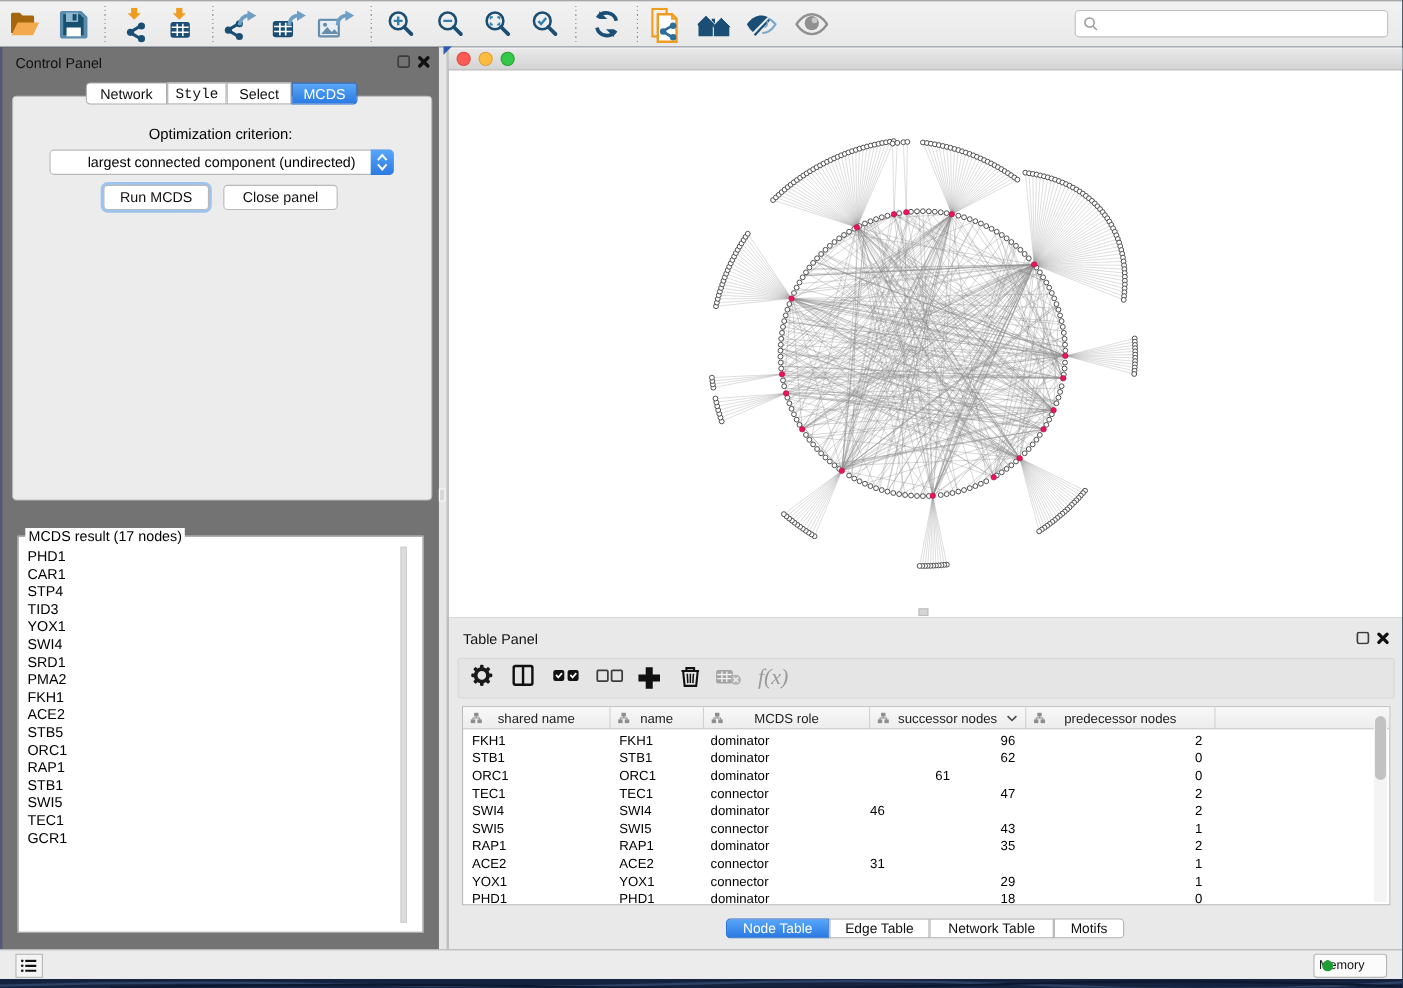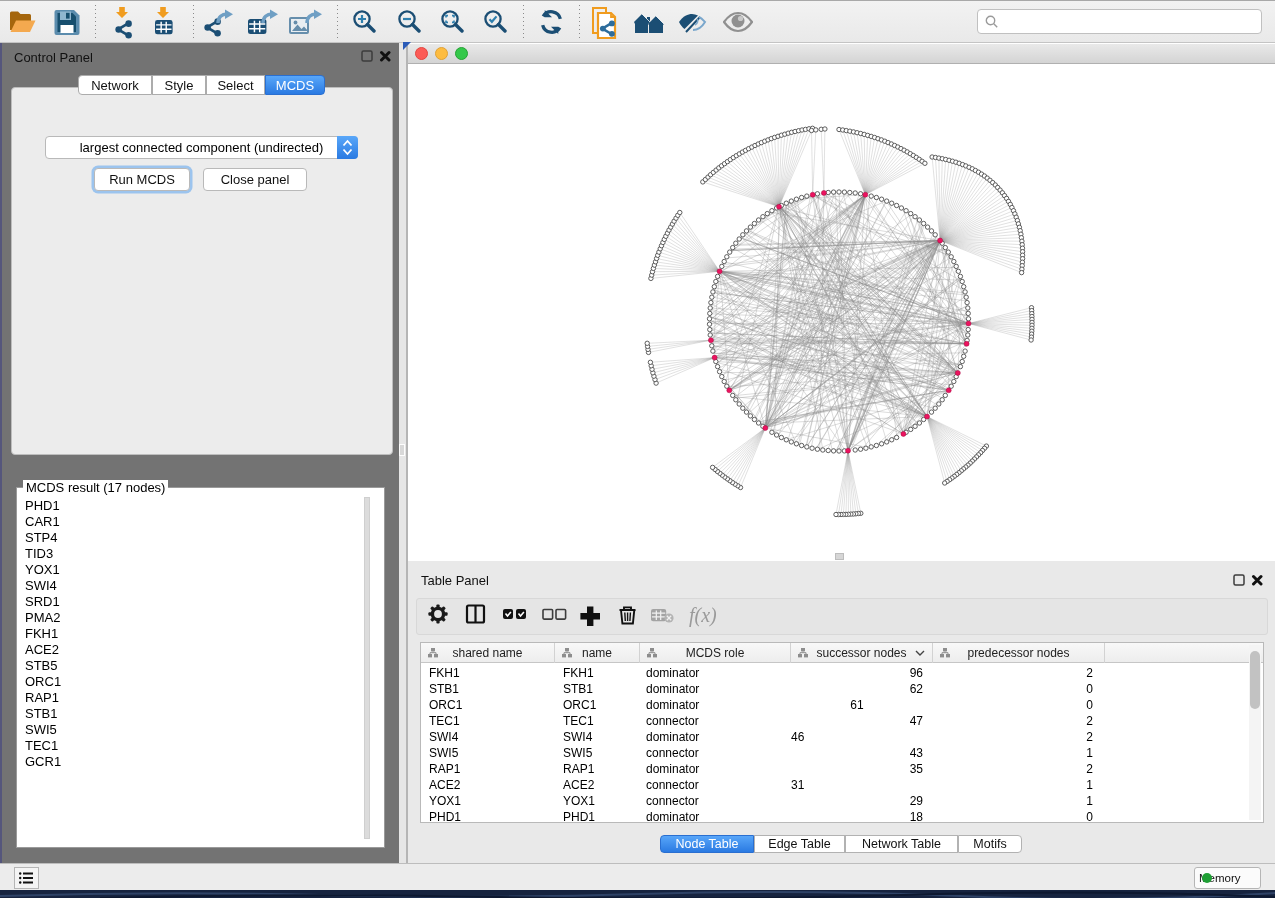--- a/index.html
+++ b/index.html
@@ -157,23 +157,24 @@
   </div>
 <div class="abs" style="left:0;top:43px;width:2px;height:820px;background:#55567c"></div>
 <div id="cpanel" class="abs">
     <div class="abs" style="left:12px;top:7px;font-size:13px;color:#111">Control Panel</div>
     <svg class="abs" style="left:358px;top:7px" width="36" height="12" viewBox="0 0 36 12">
       <rect x="2" y="1" width="10" height="10" rx="1.5" fill="none" stroke="#3c3c3c" stroke-width="1.5"></rect>
       <path d="M21.5 2.5l7.5 7.5M29 2.5l-7.5 7.5" stroke="#111" stroke-width="3" stroke-linecap="round"></path>
     </svg>
     <div id="cbox" class="abs"></div>
     <div class="tab" style="left:76px;width:74px;border-radius:4px 0 0 4px;">Network</div>
-    <div class="tab" style="left:150px;width:54px;">Style</div>
+    <div class="tab" style="left:150px;width:54px;font-family:Liberation Mono, monospace;">Style</div>
     <div class="tab" style="left:204px;width:59px;">Select</div>
     <div class="tab tabsel" style="left:263px;width:60px;border-radius:0 4px 4px 0;">MCDS</div>
+    <div class="abs" style="left:0;top:71px;width:397px;text-align:center;font-size:13.5px;color:#000">Optimization criterion:</div>
     <div class="abs" style="left:43px;top:93px;width:313px;height:23px;background:#fff;border:1px solid #b9b9b9;border-radius:4px;font-size:13px;line-height:21px;text-align:center;color:#000">largest connected component (undirected)<div class="abs" style="right:-1px;top:-1px;width:21px;height:23px;background:linear-gradient(#59a7f9,#2a7ae2);border-radius:0 4px 4px 0"><svg width="21" height="23" viewBox="0 0 21 23">
           <path d="M6.5 9.5L10.5 5l4 4.5M6.5 13.5l4 4.5 4-4.5" fill="none" stroke="#fff" stroke-width="1.8"></path>
         </svg></div></div>
     <div class="btn" style="left:92px;top:125px;width:96px;box-shadow:0 0 0 2.5px #9cc4ee">Run MCDS</div>
     <div class="btn" style="left:201px;top:125px;width:104px">Close panel</div>
     <div id="resbox" class="abs">
       <div class="abs" style="left:6px;top:-8px;background:#fff;padding:0 3px;font-size:13px;color:#000">MCDS result (17 nodes)</div>
       <div id="reslist">PHD1<br>CAR1<br>STP4<br>TID3<br>YOX1<br>SWI4<br>SRD1<br>PMA2<br>FKH1<br>ACE2<br>STB5<br>ORC1<br>RAP1<br>STB1<br>SWI5<br>TEC1<br>GCR1</div>
       <div class="abs" style="right:14px;top:9px;width:6px;height:342px;background:#dcdcdc;border:1px solid #cfcfcf"></div>
     </div>

